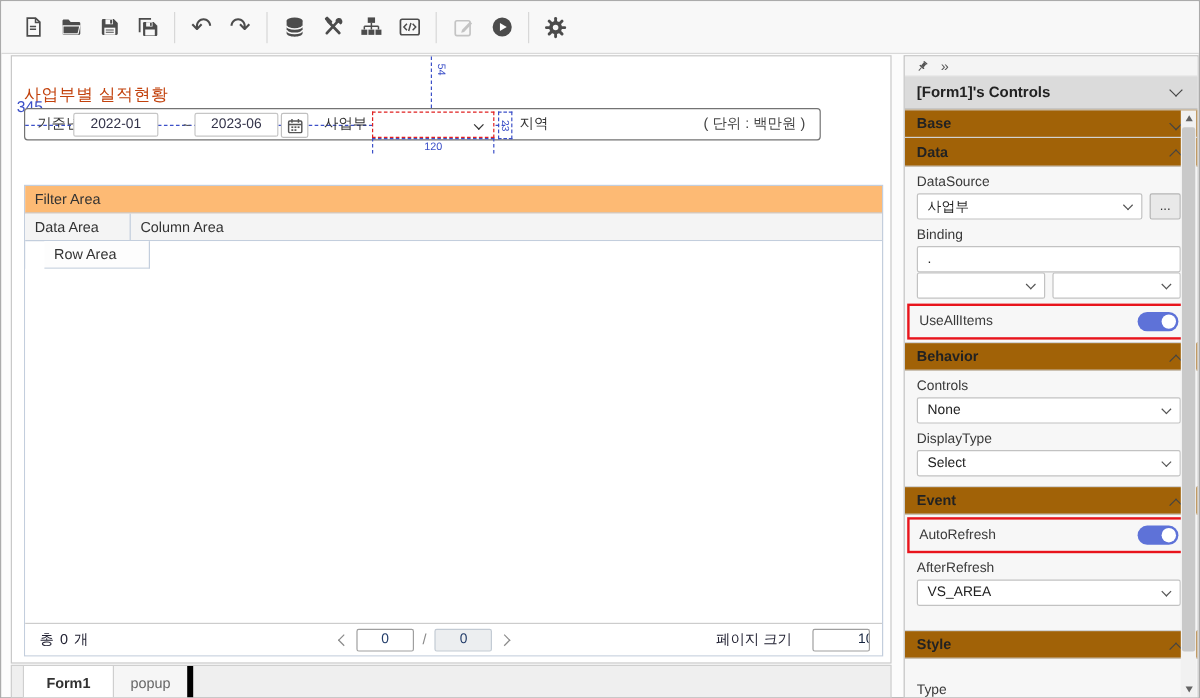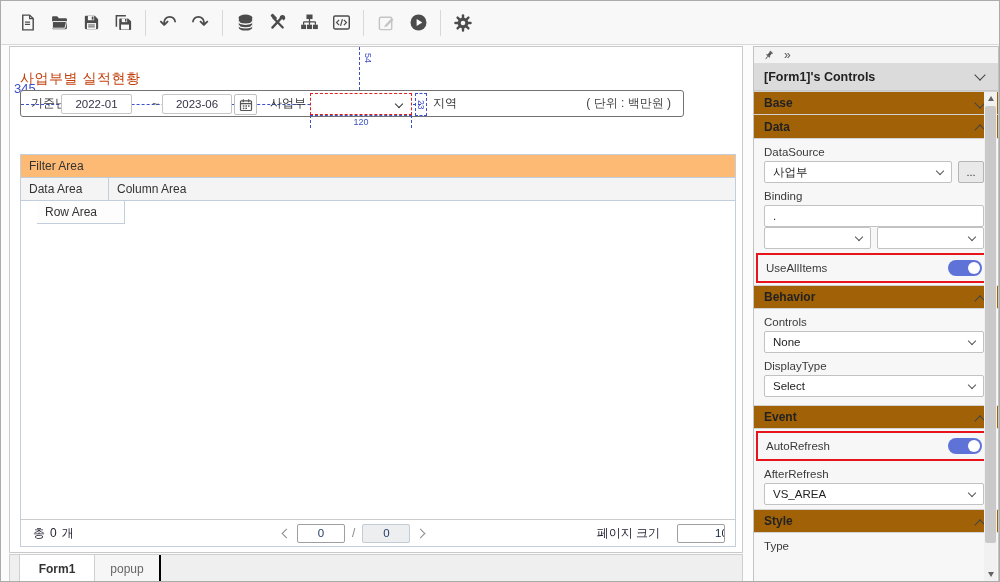--- a/index.html
+++ b/index.html
@@ -59,21 +59,21 @@
   .pg-input.disabled { background:#eceef0; border-color:#c3cbd4; }
   .pager-right { position:absolute; right:10px; display:flex; align-items:center; gap:17px; font-size:12px; color:#223; }
   .chev-left, .chev-right { width:7px; height:7px; border-right:1.6px solid #8a8a8a; border-bottom:1.6px solid #8a8a8a; cursor:pointer; }
   .chev-left { transform:rotate(135deg); }
   .chev-right { transform:rotate(-45deg); }
 
   .tabbar { position:absolute; left:8px; top:553px; width:734px; height:29px; background:#efefef;
             border:1px solid #cfcfcf; border-top:1px solid #cfcfcf; display:flex; padding-left:9px;text-align:right; }
   .tab { height:100%; display:flex; align-items:center; justify-content:center; font-size:12px; cursor:pointer; }
   .tab.active { width:76px; background:#fff; border-left:1px solid #cfcfcf; border-right:1px solid #cfcfcf; font-weight:bold; color:#333; }
-  .tab.inactive { width:66px; background:#f6f6f6; border-right:2px solid #000000; color:#666; }
+  .tab.inactive { width:66px; background:#f6f6f6; border-right:5px solid #000000; color:#666; }
 
   
   .panel { position:absolute; left:752px; top:45px; width:246px; height:537px; background:#f7f7f7;
            border:1px solid #c3c3c3; overflow:hidden; }
   .panel-util { height:17px; background:#f4f4f4; border-bottom:1px solid #dcdcdc; display:flex; align-items:center; gap:9px; padding-left:8px; }
   .panel-util .glyph { font-size:12px; color:#555; line-height:1; cursor:pointer; }
   .panel-header { height:27px; background:#dbdbdb; border-bottom:1px solid #c6c6c6; display:flex; align-items:center;
                   padding:0 10px; font-size:12.5px; font-weight:bold; color:#222; position:relative; }
   .sec-header { height:24px; background:#a16207; border-bottom:1px solid #d2d2d2; border-top:1px solid #d2d2d2;
                 display:flex; align-items:center; padding:0 10px; font-size:12px; font-weight:bold; color:#222;
@@ -358,32 +358,32 @@
       <div class="sec-header">
         <span>Event</span>
         <span class="sec-chev up"></span>
       </div>
       <div class="panel-fields">
         <div class="toggle-row hl" style="margin-top:2px;">
           <span class="t-label">AutoRefresh</span>
           <span class="toggle"></span>
         </div>
         <div class="fld-label">AfterRefresh</div>
-        <div class="combo" style="margin-bottom:4px;">
+        <div class="combo" style="margin-bottom:20px;">
           <span>VS_AREA</span>
           <span class="chev"></span>
         </div>
       </div>
 
       <div class="sec-header">
         <span>Style</span>
         <span class="sec-chev up"></span>
       </div>
       <div class="panel-fields">
-        <div class="fld-label" style="margin-top:7px;">Type</div>
+        <div class="fld-label" style="margin-top:20px;">Type</div>
       </div>
     </div>
 
     <div class="scrollbar">
       <div class="sb-arrow up">
           <span class="tri-up"></span>
         </div>
       <div class="sb-thumb"></div>
       <div class="sb-arrow down">
           <span class="tri-down"></span>

